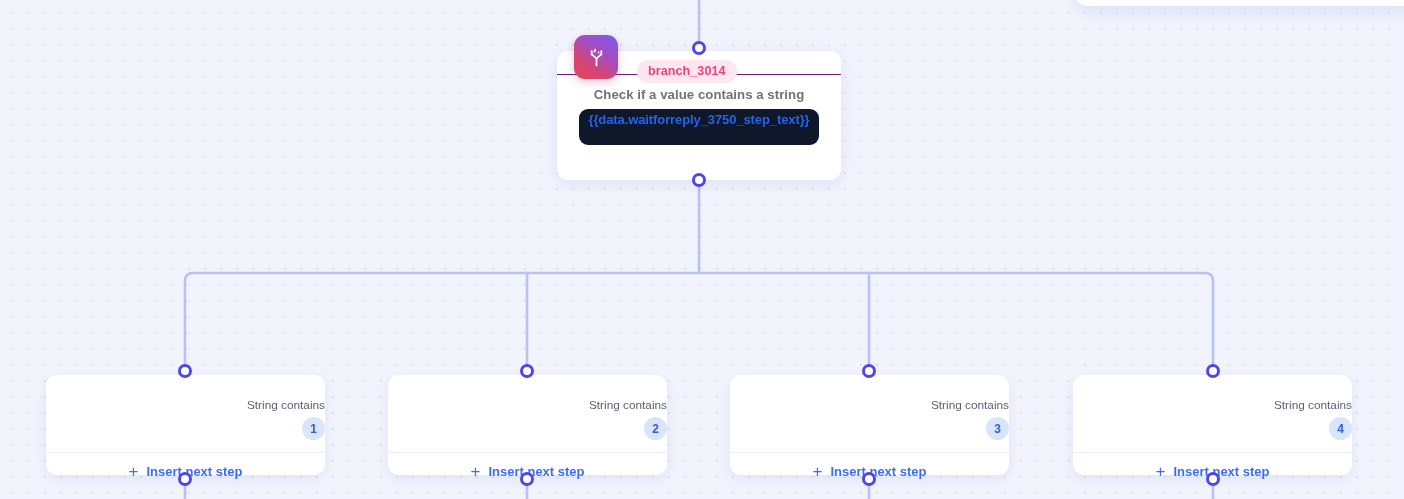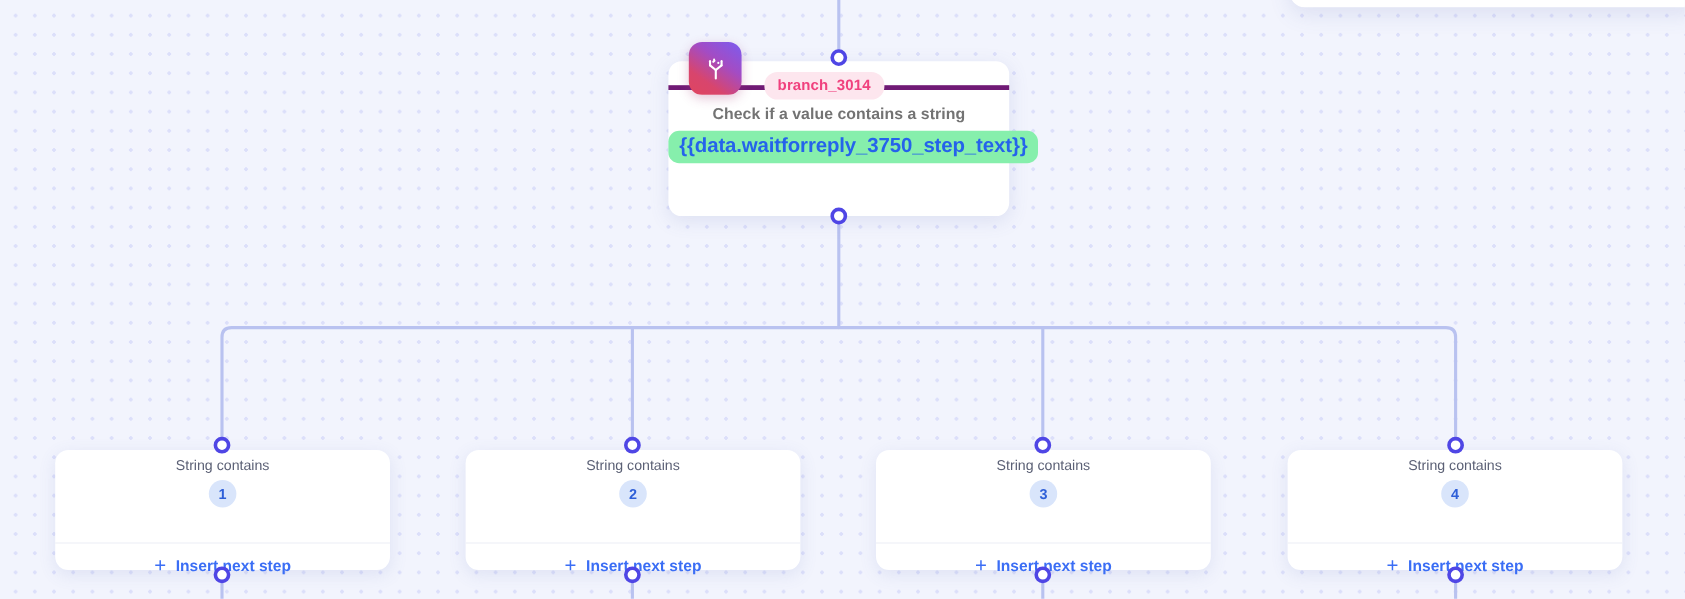--- a/index.html
+++ b/index.html
@@ -71,21 +71,21 @@
     height: 129px;
     background: #ffffff;
     border-radius: 11px;
     box-shadow: 0 4px 16px rgba(94, 104, 180, 0.14);
     z-index: 5;
   }
 
   .branch-head {
     height: 24px;
     position: relative;
-    border-bottom: 4px solid #701a75;
+    border-bottom: 1px solid #701a75;
     text-align: right;
   }
 
   .branch-icon {
     position: absolute;
     left: 17px;
     top: -16px;
     width: 44px;
     height: 44px;
     border-radius: 11px;
@@ -123,25 +123,25 @@
 
   .branch-sub {
     margin-top: 11px;
     font-size: 11.6px;
     color: #7a7f96;
   }
 
   .var-pill {
     display: inline-block;
     margin-top: 7px;
-    background: #86efac;
+    background: #0f172a;
     color: #2563eb;
-    font-size: 17px;
-    font-weight: bold;
-    padding: 3px 9px 4px 9px;
+    font-size: 13px;
+    font-weight: bold;
+    padding: 3px 9px 18px 9px;
     border-radius: 9px;
     letter-spacing: -.1px;
   }
 
   
   .out-card {
     position: absolute;
     top: 375px;
     width: 279px;
     height: 100px;
@@ -149,22 +149,22 @@
     border-radius: 11px;
     box-shadow: 0 4px 14px rgba(94, 104, 180, 0.12);
     z-index: 5;
   }
 
   .out-top {
     height: 78px;
     border-bottom: 1px solid #eef0f7;
     display: flex;
     flex-direction: column;
-    align-items: center;
-    padding-top: 6px;
+    align-items: flex-end;
+    padding-top: 23px;
   }
 
   .out-label {
     font-size: 11.8px;
     color: #5b6075;
   }
 
   .out-num {
     margin-top: 5px;
     width: 23px;

